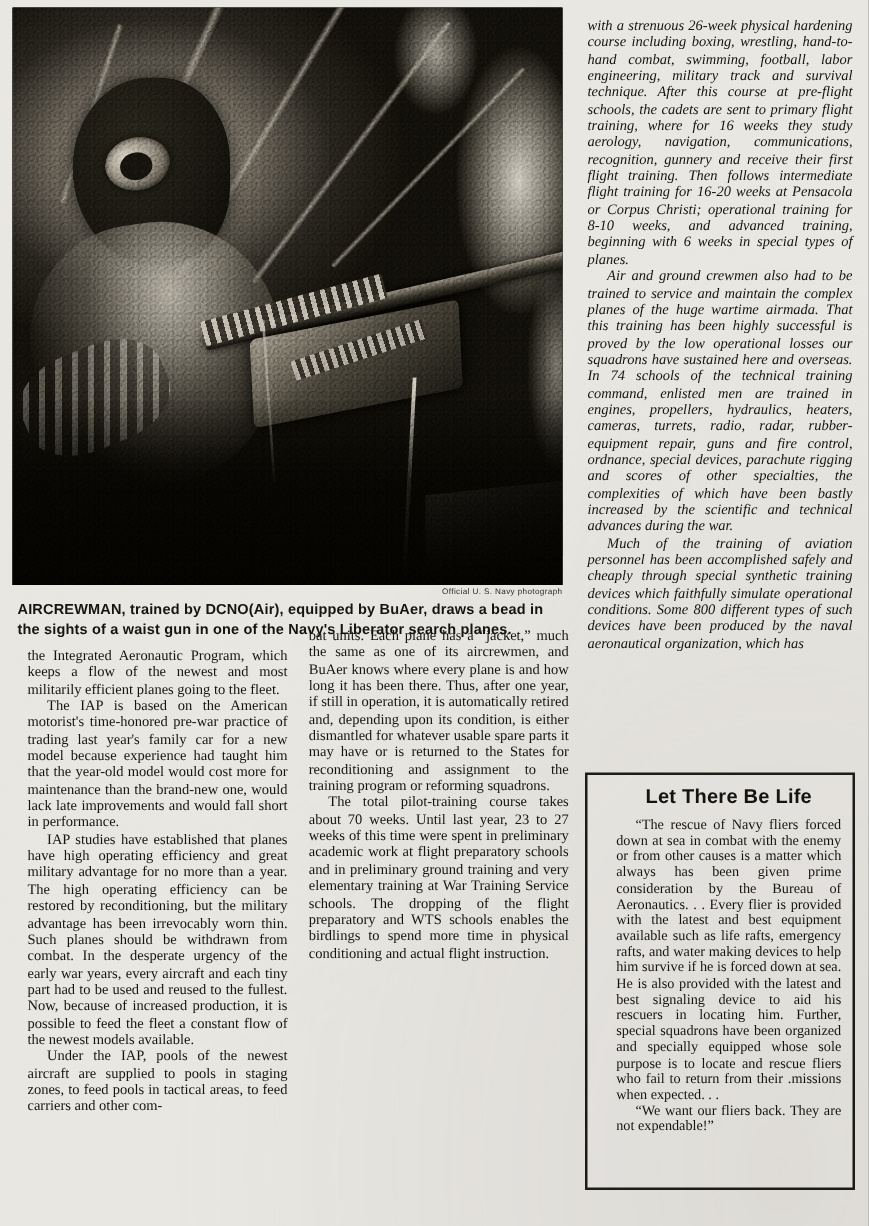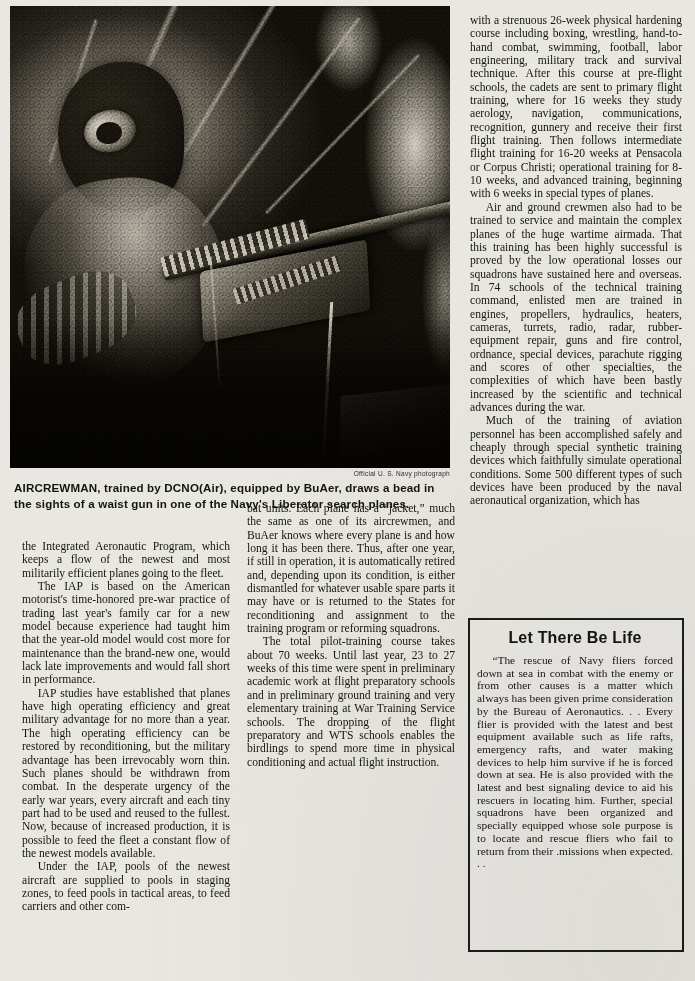--- a/index.html
+++ b/index.html
@@ -228,34 +228,34 @@
     font-size: 11.6px;
     line-height: 13.35px;
     text-align: justify;
     text-justify: inter-word;
     color: #15150f;
     hyphens: manual;
   }
   .col p { margin: 0; text-indent: 1.35em; }
   .col p.noindent { text-indent: 0; }
 
-  #col-left  { left: 22px;  top: 540px; width: 208px; }
+  #col-left  { left: 22px;  top: 518px; width: 208px; }
   #col-mid   { left: 247px; top: 502px; width: 208px; }
-  #col-right { left: 470px; top: 14px;  width: 212px; }
+  #col-right { left: 470px; top: 14px;  width: 212px; font-style: italic; }
 
   
   .sidebar {
     position: absolute;
     left: 468px;
     top: 618px;
     width: 216px;
     height: 334px;
     border: 2.2px solid #1d1d18;
     box-sizing: border-box;
-    padding: 7px 9px 8px 7px;
+    padding: 7px 9px 8px 23px;
     background: rgba(255,255,255,.10);
   }
   .sidebar-title {
     font-family: "Liberation Sans", sans-serif;
     font-weight: bold;
     font-size: 16px;
     text-align: center;
     letter-spacing: .2px;
     margin: 2px 0 7px 0;
     color: #141410;
@@ -328,25 +328,26 @@
   </div>
 
   <div class="col" id="col-mid">
     <p class="noindent">bat units. Each plane has a “jacket,” much the same as one of its aircrewmen, and BuAer knows where every plane is and how long it has been there. Thus, after one year, if still in operation, it is automatically retired and, depending upon its condition, is either dismantled for whatever usable spare parts it may have or is returned to the States for reconditioning and assignment to the training program or reforming squadrons.</p>
     <p>The total pilot-training course takes about 70 weeks. Until last year, 23 to 27 weeks of this time were spent in preliminary academic work at flight preparatory schools and in preliminary ground training and very elementary training at War Training Service schools. The dropping of the flight preparatory and WTS schools enables the birdlings to spend more time in physical conditioning and actual flight instruction.</p>
   </div>
 
   <div class="col" id="col-right">
     <p class="noindent">with a strenuous 26-week physical hardening course including boxing, wrestling, hand-to-hand combat, swimming, football, labor engineering, military track and survival technique. After this course at pre-flight schools, the cadets are sent to primary flight training, where for 16 weeks they study aerology, navigation, communications, recognition, gunnery and receive their first flight training. Then follows intermediate flight training for 16-20 weeks at Pensacola or Corpus Christi; operational training for 8-10 weeks, and advanced training, beginning with 6 weeks in special types of planes.</p>
     <p>Air and ground crewmen also had to be trained to service and maintain the complex planes of the huge wartime airmada. That this training has been highly successful is proved by the low operational losses our squadrons have sustained here and overseas. In 74 schools of the technical training command, enlisted men are trained in engines, propellers, hydraulics, heaters, cameras, turrets, radio, radar, rubber-equipment repair, guns and fire control, ordnance, special devices, parachute rigging and scores of other specialties, the complexities of which have been bastly increased by the scientific and technical advances during the war.</p>
-    <p>Much of the training of aviation personnel has been accomplished safely and cheaply through special synthetic training devices which faithfully simulate operational conditions. Some 500 different types of such devices have been produced by the naval aeronautical organization, which has</p>
+    <p>Much of the training of aviation personnel has been accomplished safely and cheaply through special synthetic training devices which faithfully simulate operational conditions. Some 800 different types of such devices have been produced by the naval aeronautical organization, which has</p>
   </div>
 
   <div class="sidebar">
     <div class="sidebar-title">Let There Be Life</div>
     <div class="sidebar-body">
       <p>“The rescue of Navy fliers forced down at sea in combat with the enemy or from other causes is a matter which always has been given prime consideration by the Bureau of Aeronautics. . . Every flier is provided with the latest and best equipment available such as life rafts, emergency rafts, and water making devices to help him survive if he is forced down at sea. He is also provided with the latest and best signaling device to aid his rescuers in locating him. Further, special squadrons have been organized and specially equipped whose sole purpose is to locate and rescue fliers who fail to return from their .missions when expected. . .</p>
+      <p>“We want our fliers back. They are not expendable!”</p>
     </div>
   </div>
 
   <div class="folio">Page 30</div>
 
 </div>
 
 </body></html>

